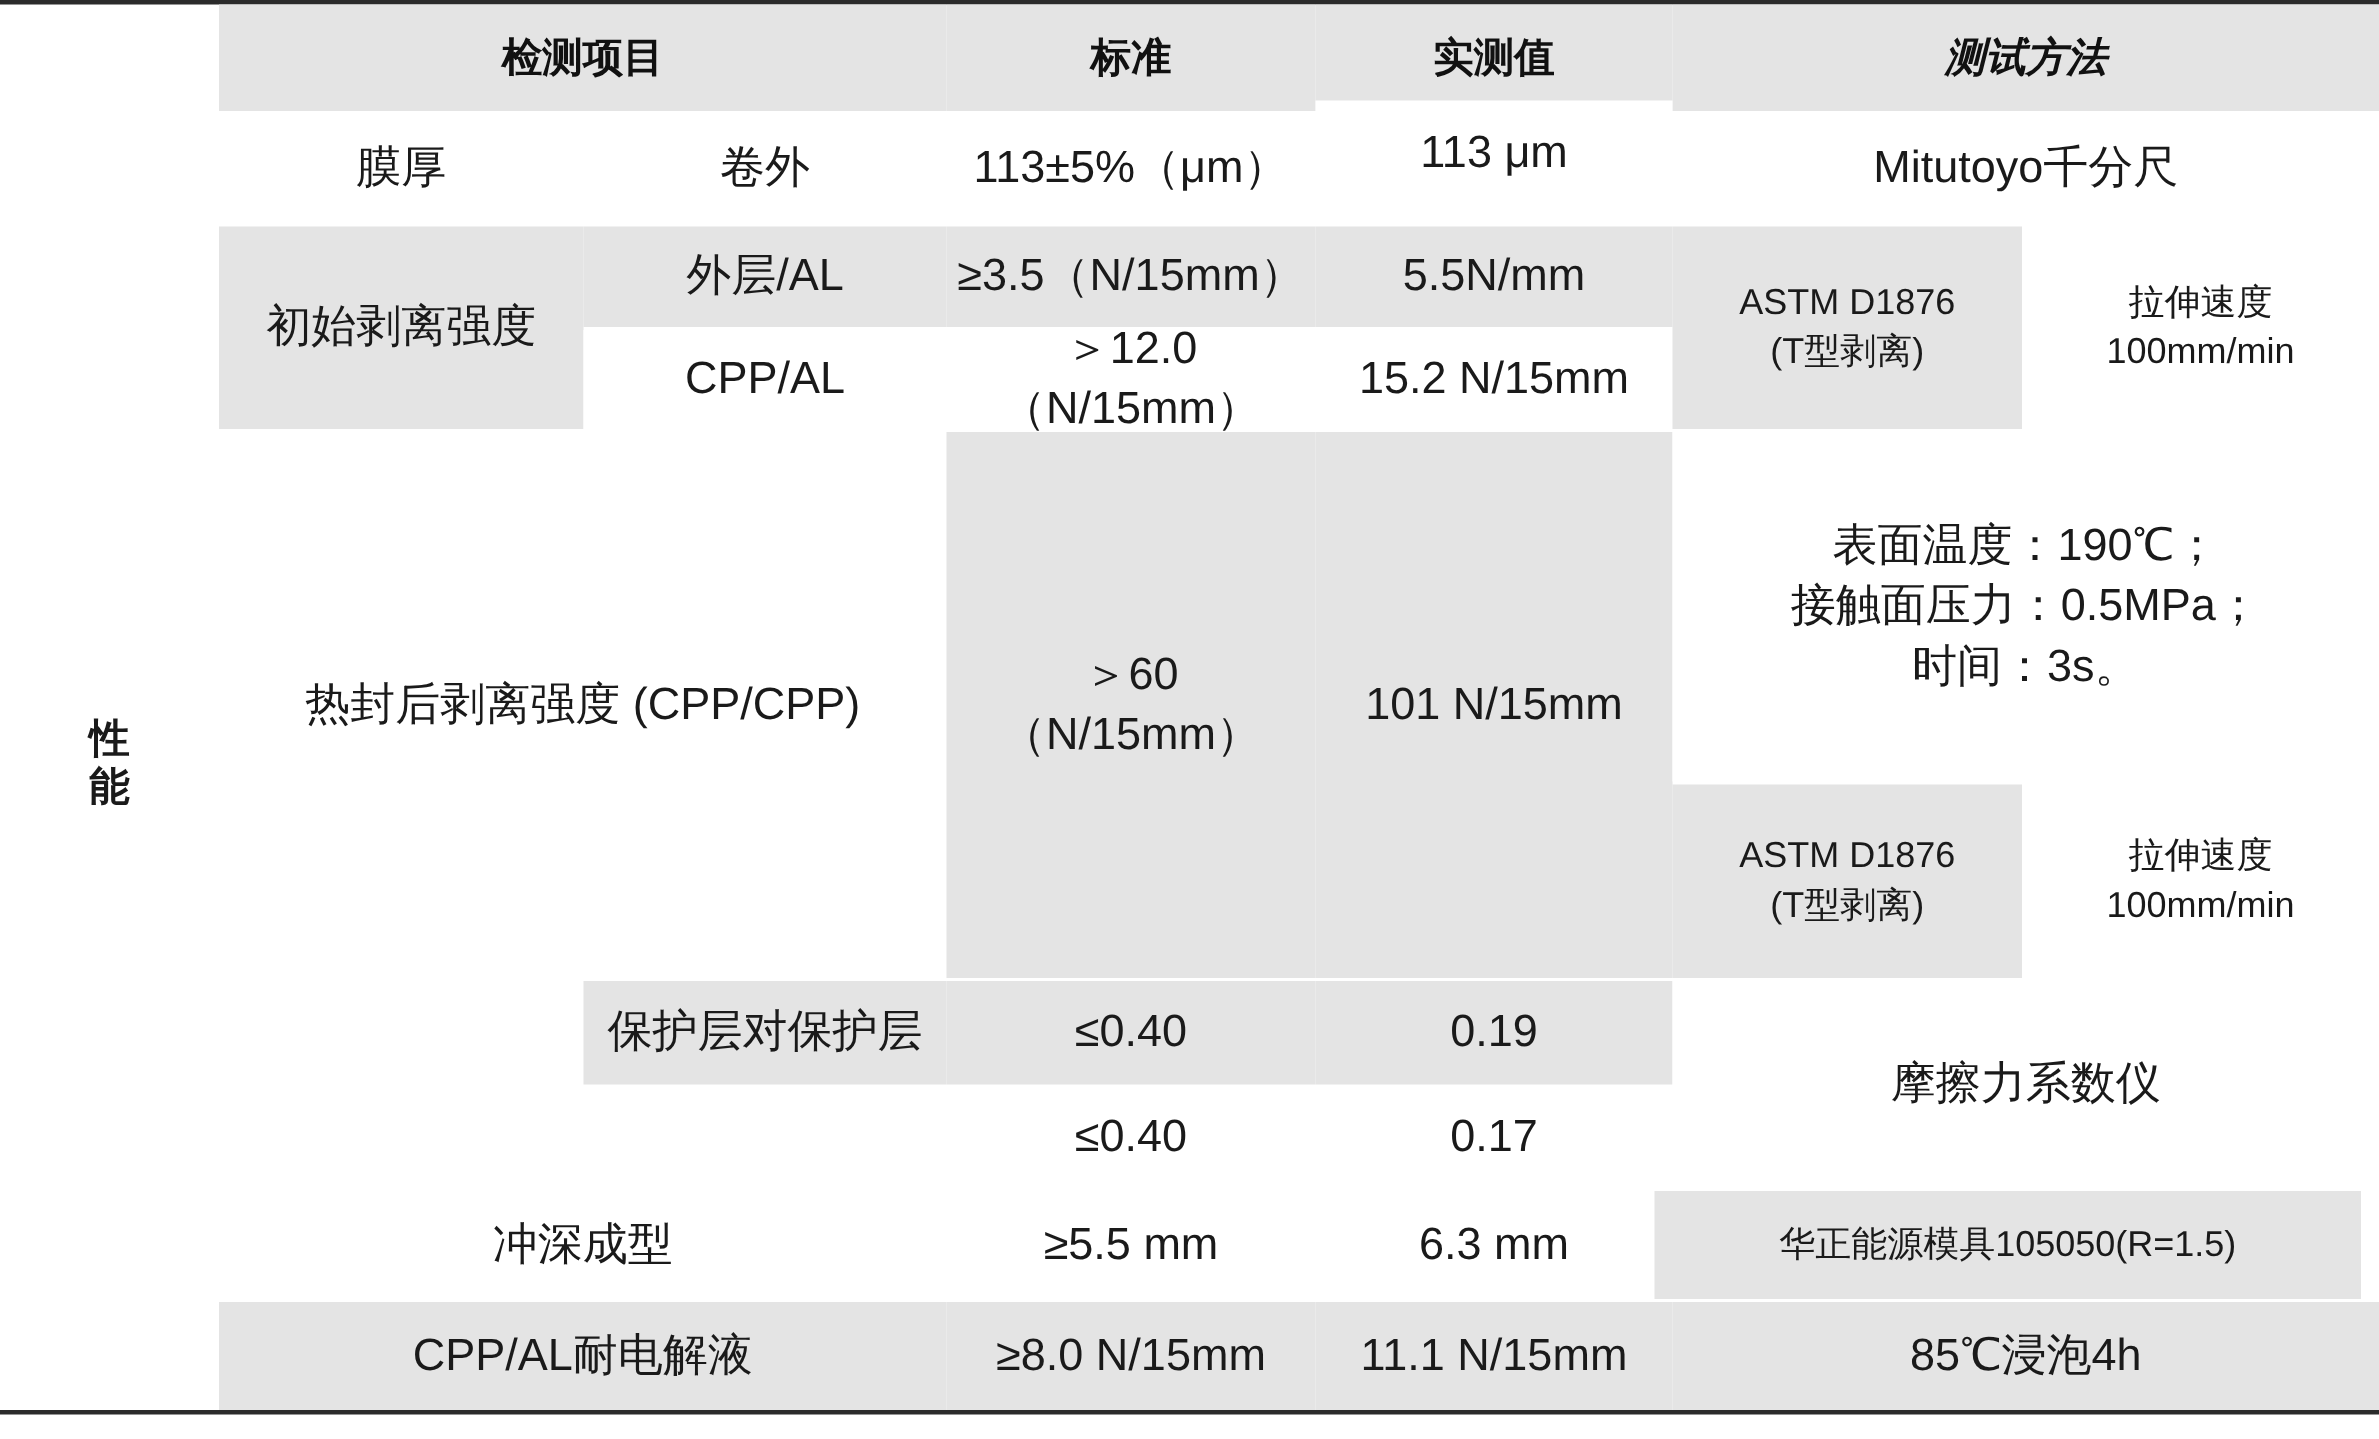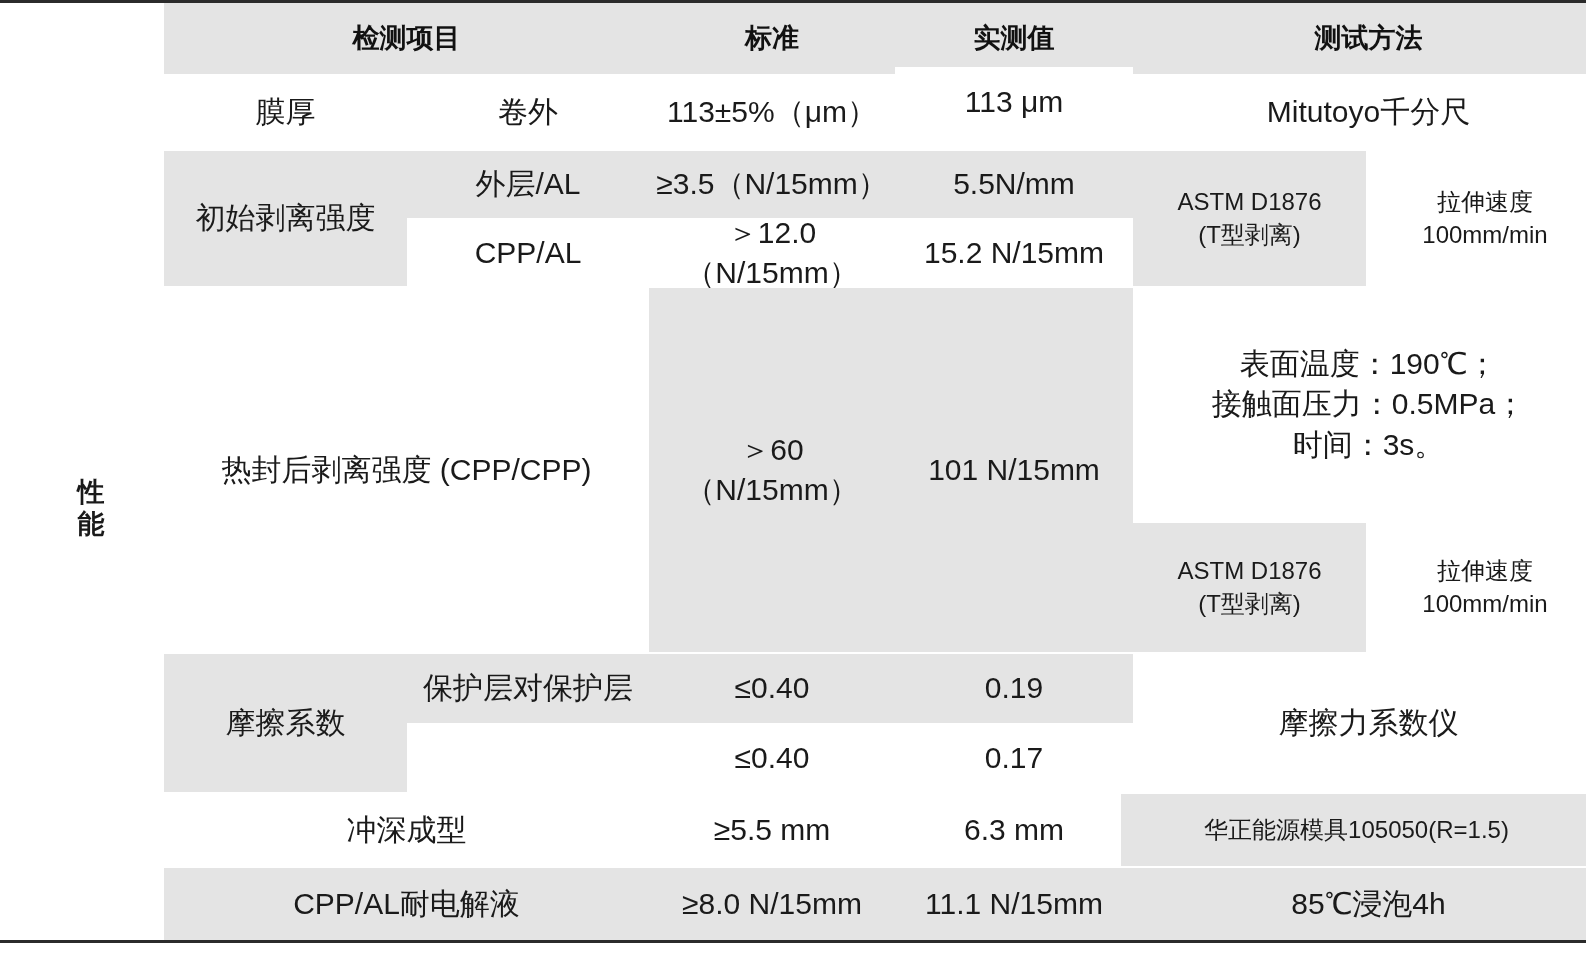--- a/index.html
+++ b/index.html
@@ -32,21 +32,20 @@
   .cell {
     position: absolute;
     box-sizing: border-box;
     display: flex;
     align-items: center;
     justify-content: center;
     text-align: center;
     line-height: 1.35;
     padding: 16px 6px;
     white-space: pre-line;
-    margin-left: 18px;
   }
   .shade { background: #e4e4e4; }
   .plain { background: #ffffff; }
 
   .hdr {
     font-size: 27px;
     font-weight: bold;
     color: #111;
   }
   .body-txt {
@@ -66,21 +65,21 @@
 <body>
 
 <div id="sheet">
 
   <div class="rule" id="rule-top"></div>
   <div class="rule" id="rule-bottom"></div>
 
   <div class="cell shade hdr" style="left:146px; top:3px; width:485px; height:71px;">检测项目</div>
   <div class="cell shade hdr" style="left:631px; top:3px; width:246px; height:71px;">标准</div>
   <div class="cell shade hdr" style="left:877px; top:3px; width:238px; height:71px;">实测值</div>
-  <div class="cell shade hdr" style="left:1115px; top:3px; width:471px; height:71px;">测试方法</div>
+  <div class="cell shade hdr" style="left:1115px; top:3px; width:471px; height:71px;font-style:italic;">测试方法</div>
 
   <div class="cell plain vert" style="left:0px; top:77px; width:146px; height:863px;">性
 能</div>
 
   <div class="cell plain body-txt" style="left:146px; top:77px; width:243px; height:71px;">膜厚</div>
   <div class="cell plain body-txt" style="left:389px; top:77px; width:242px; height:71px;">卷外</div>
   <div class="cell plain body-txt" style="left:631px; top:77px; width:246px; height:71px;">113±5%（μm）</div>
   <div class="cell plain body-txt" style="left:877px; top:67px; width:238px; height:71px;">113 μm</div>
   <div class="cell plain body-txt" style="left:1115px; top:77px; width:471px; height:71px;">Mitutoyo千分尺</div>
 
@@ -104,21 +103,20 @@
   <div class="cell shade body-txt" style="left:877px; top:288px; width:238px; height:364px;">101 N/15mm</div>
 
   <div class="cell plain body-txt" style="left:1115px; top:288px; width:471px; height:233px;">表面温度：190℃；
 接触面压力：0.5MPa；
 时间：3s。</div>
   <div class="cell shade small-txt" style="left:1115px; top:523px; width:233px; height:129px;">ASTM D1876
 (T型剥离)</div>
   <div class="cell plain small-txt" style="left:1348px; top:523px; width:238px; height:129px;">拉伸速度
 100mm/min</div>
 
-  <div class="cell shade body-txt" style="left:146px; top:654px; width:243px; height:138px;">摩擦系数</div>
 
   <div class="cell shade body-txt" style="left:389px; top:654px; width:242px; height:69px;">保护层对保护层</div>
   <div class="cell shade body-txt" style="left:631px; top:654px; width:246px; height:69px;">≤0.40</div>
   <div class="cell shade body-txt" style="left:877px; top:654px; width:238px; height:69px;">0.19</div>
 
   <div class="cell plain body-txt" style="left:631px; top:725px; width:246px; height:67px;">≤0.40</div>
   <div class="cell plain body-txt" style="left:877px; top:725px; width:238px; height:67px;">0.17</div>
 
   <div class="cell plain body-txt" style="left:1115px; top:654px; width:471px; height:138px;">摩擦力系数仪</div>
 

